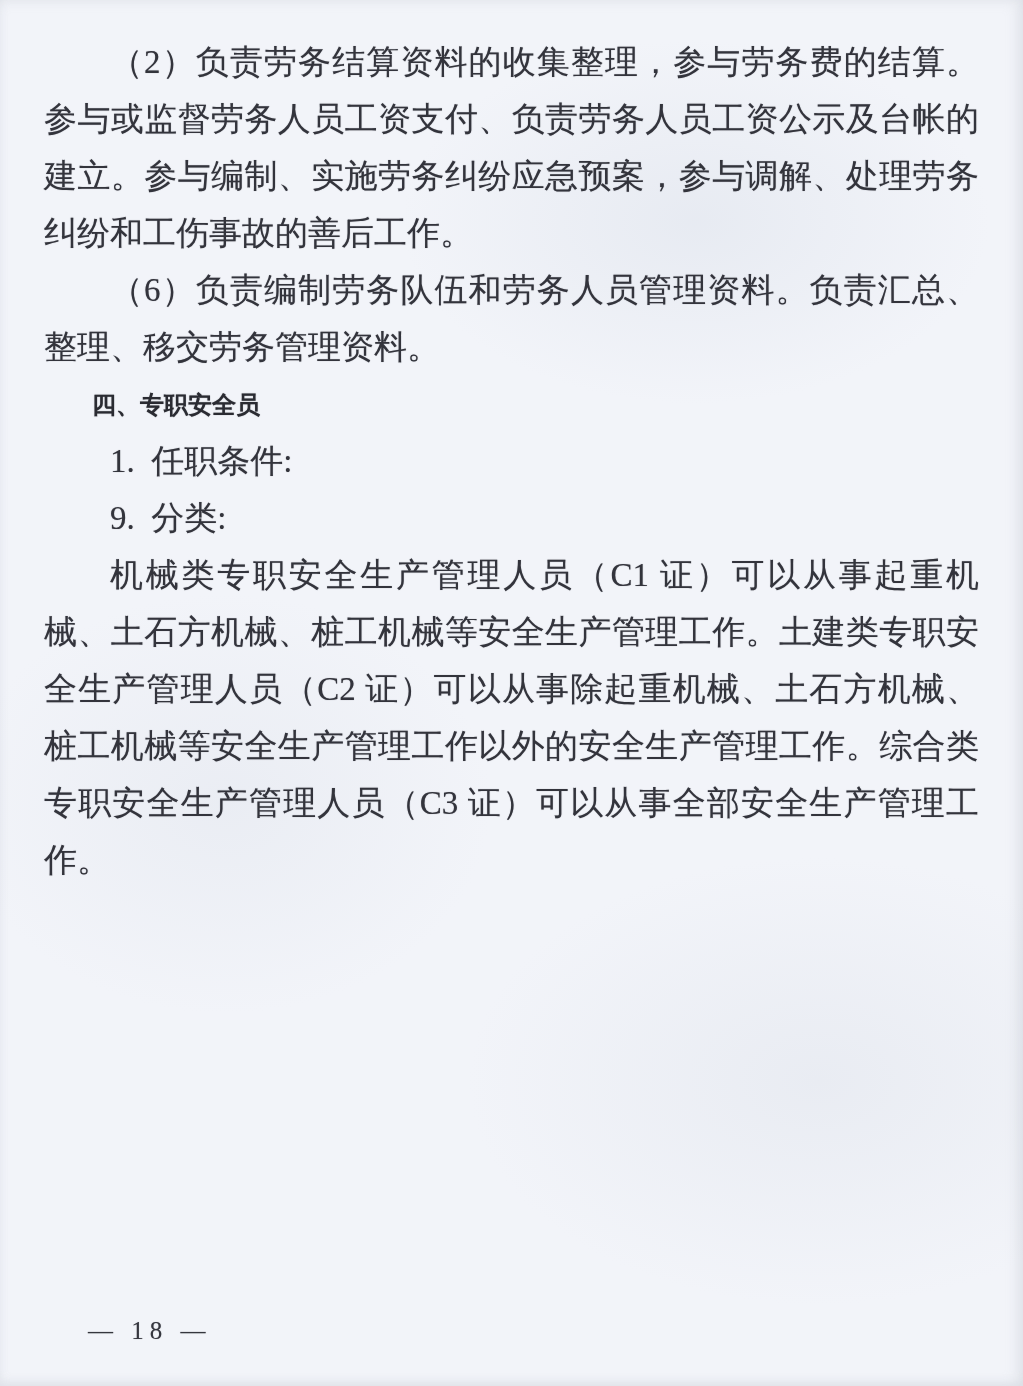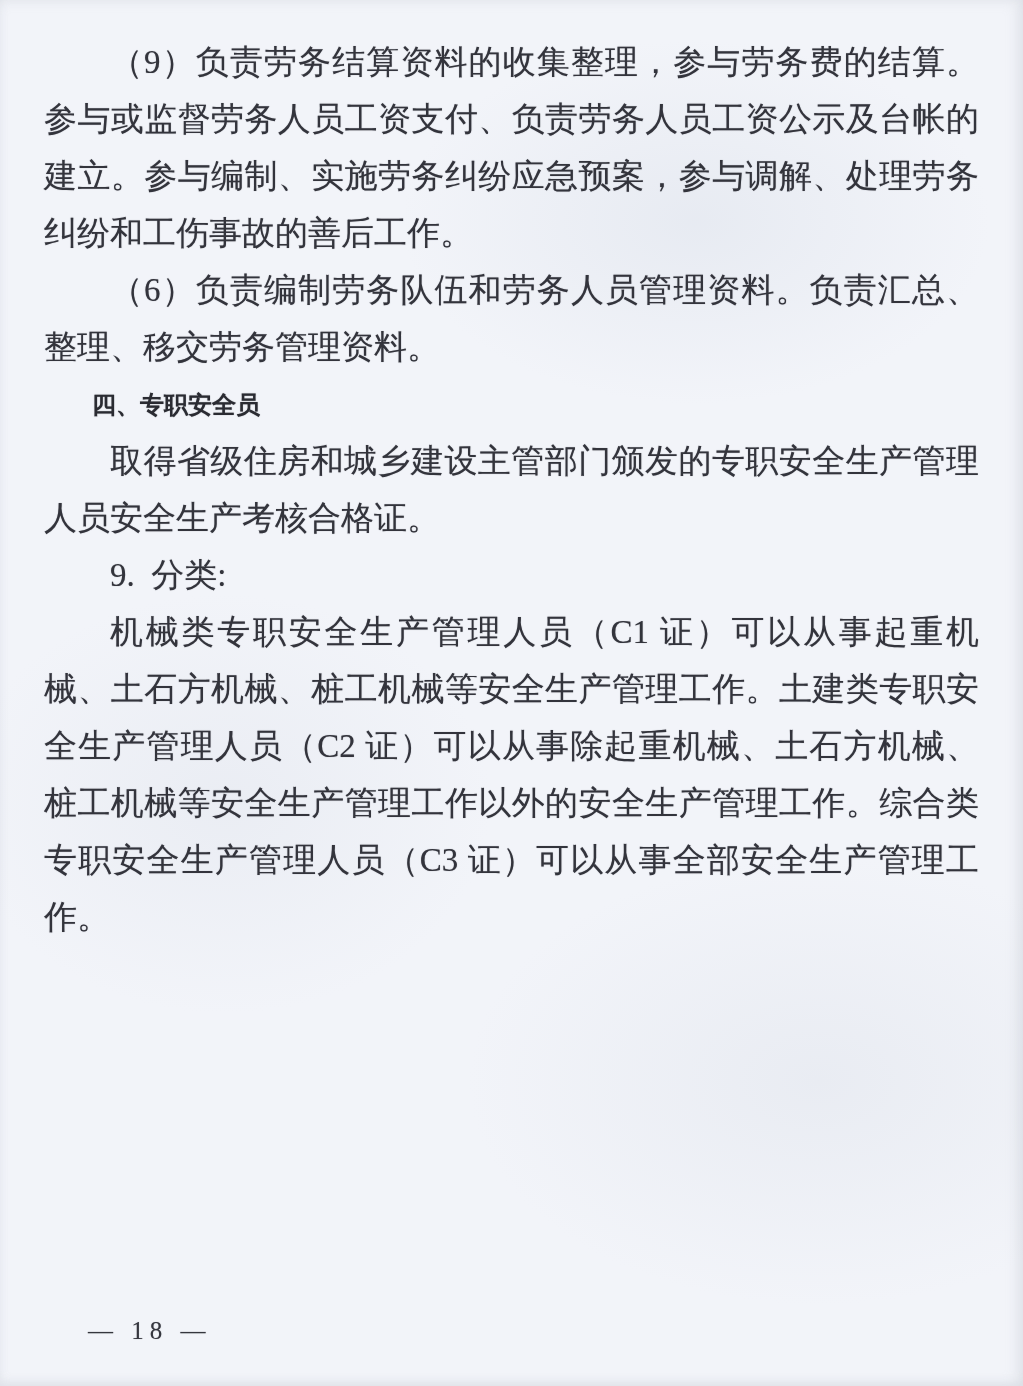--- a/index.html
+++ b/index.html
@@ -56,21 +56,21 @@
     letter-spacing: 6px;
     color: #35363e;
     text-shadow: 0 0 1px rgba(53,54,62,0.4);
   }
 </style>
 </head>
 <body>
 
 <div class="page">
   <div class="doc-body">
-    <p class="para">（9）负责劳务结算资料的收集整理，参与劳务费的结算。参与或监督劳务人员工资支付、负责劳务人员工资公示及台帐的建立。参与编制、实施劳务纠纷应急预案，参与调解、处理劳务纠纷和工伤事故的善后工作。</p>
+    <p class="para">（2）负责劳务结算资料的收集整理，参与劳务费的结算。参与或监督劳务人员工资支付、负责劳务人员工资公示及台帐的建立。参与编制、实施劳务纠纷应急预案，参与调解、处理劳务纠纷和工伤事故的善后工作。</p>
     <p class="para">（6）负责编制劳务队伍和劳务人员管理资料。负责汇总、整理、移交劳务管理资料。</p>
     <h2 class="heading">四、专职安全员</h2>
-    <p class="para">取得省级住房和城乡建设主管部门颁发的专职安全生产管理人员安全生产考核合格证。</p>
+    <p class="para">1.  任职条件:</p>
     <p class="para">9.  分类:</p>
     <p class="para">机械类专职安全生产管理人员（C1 证）可以从事起重机械、土石方机械、桩工机械等安全生产管理工作。土建类专职安全生产管理人员（C2 证）可以从事除起重机械、土石方机械、桩工机械等安全生产管理工作以外的安全生产管理工作。综合类专职安全生产管理人员（C3 证）可以从事全部安全生产管理工作。</p>
   </div>
   <div class="page-number">— 18 —</div>
 </div>
 
 </body></html>

